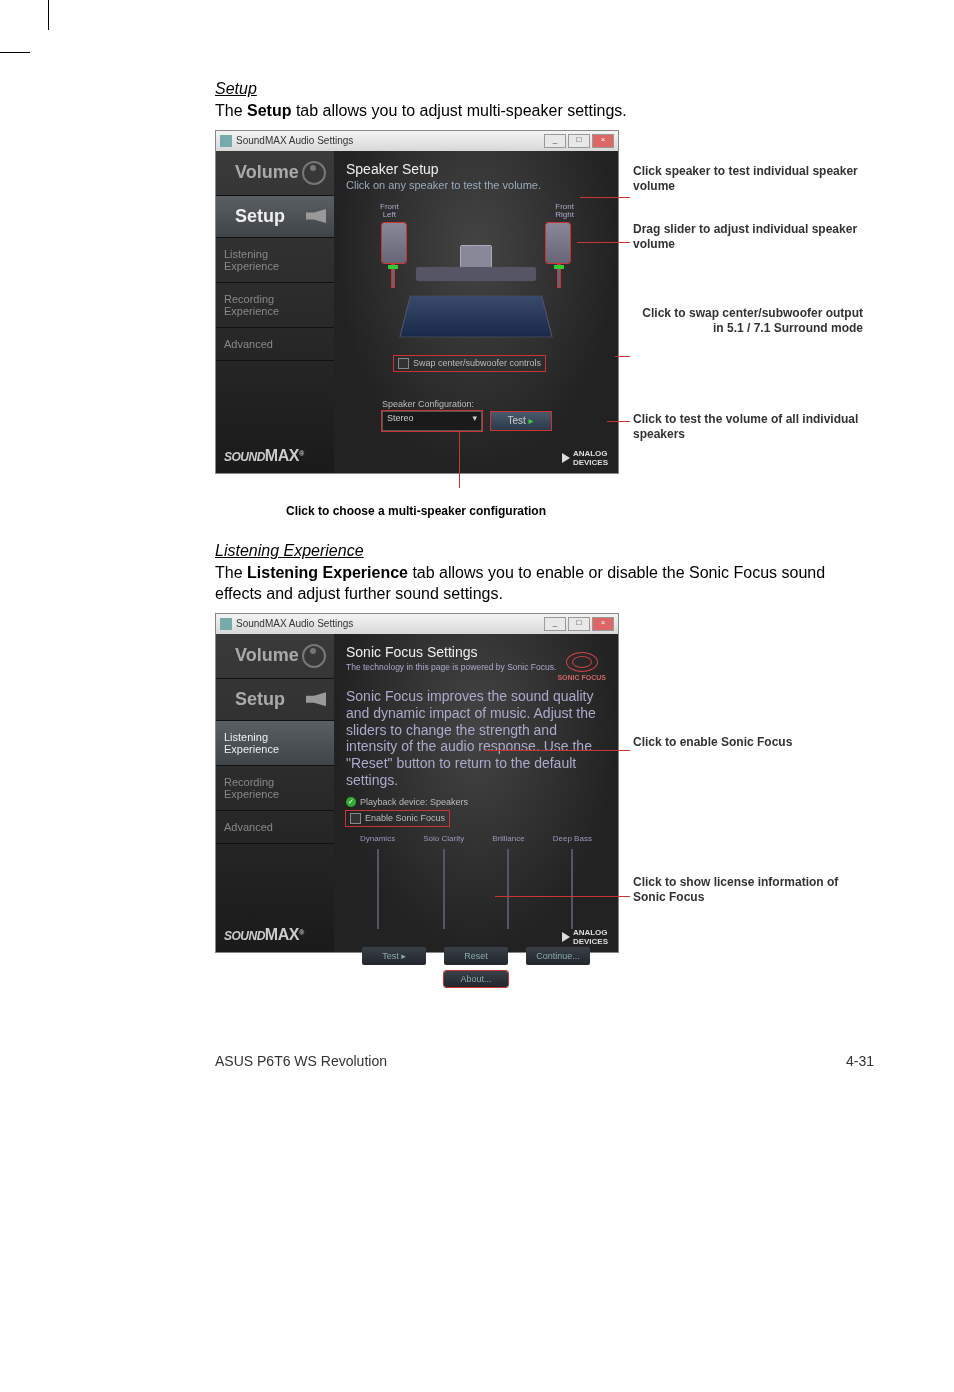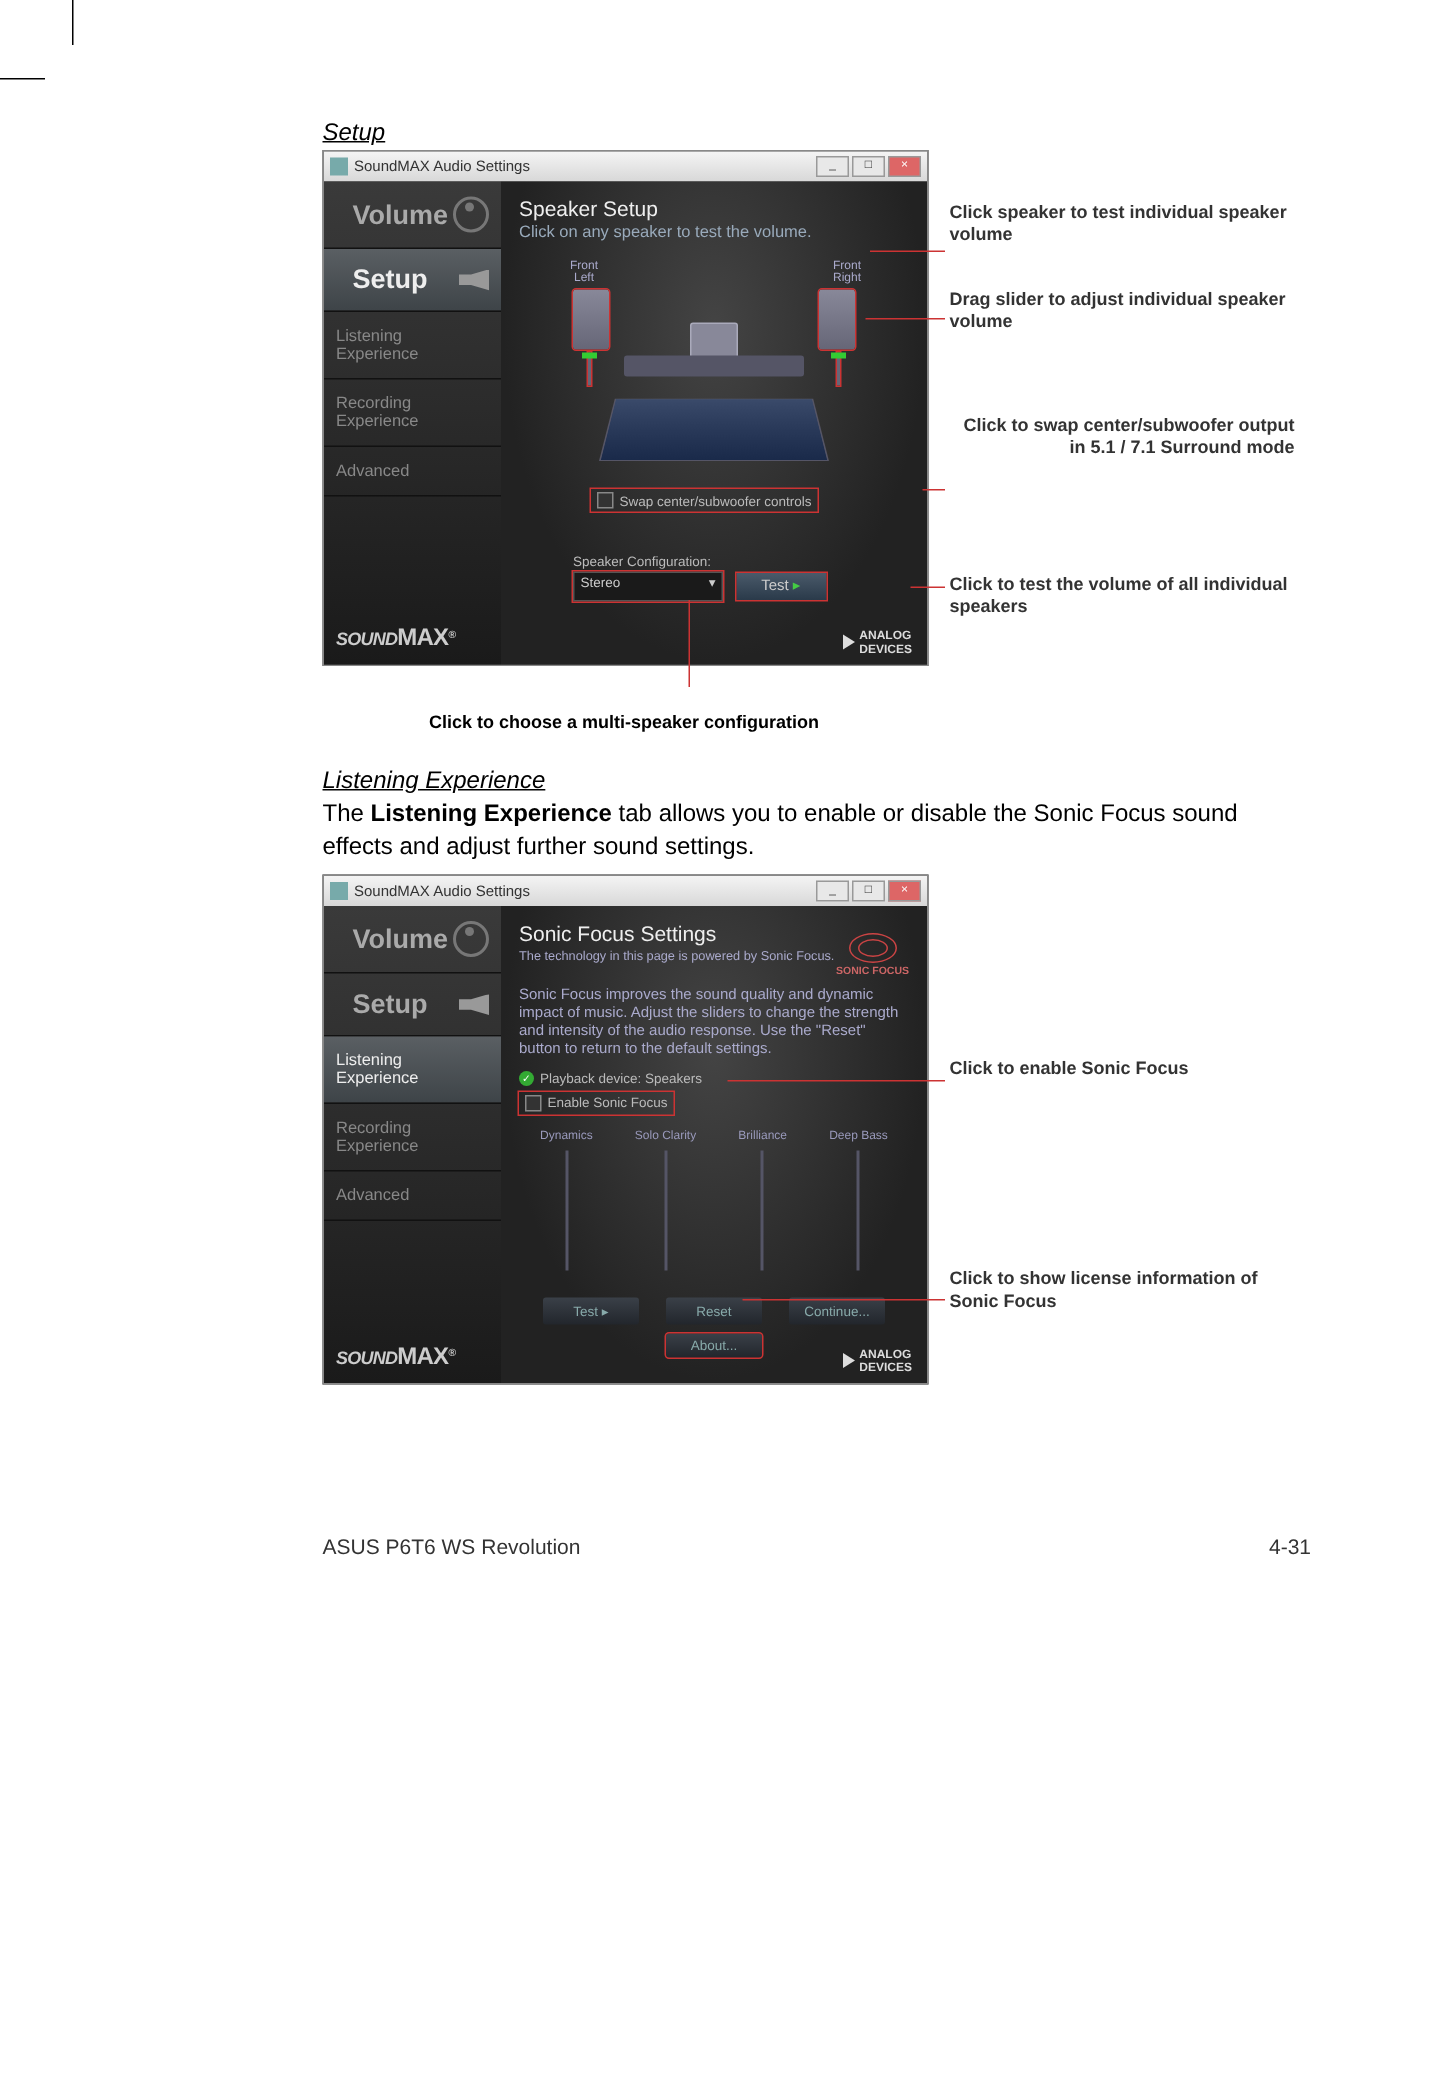--- a/index.html
+++ b/index.html
@@ -107,21 +107,21 @@
   .analog{position:absolute;right:10px;bottom:6px;color:#ddd;font-size:8px;font-weight:bold;display:flex;align-items:center;gap:3px;}
   .analog .tri{width:0;height:0;border-left:8px solid #ddd;border-top:5px solid transparent;border-bottom:5px solid transparent;}
   
   .callouts{position:absolute;left:418px;top:0;width:230px;font-size:12px;font-weight:bold;color:#333;line-height:1.25;}
   .co{position:absolute;}
   .leader{position:absolute;height:1px;background:#c33;}
   .leader-v{position:absolute;width:1px;background:#c33;}
   .bottom-caption{font-size:12px;font-weight:bold;text-align:center;width:402px;margin-top:30px;position:relative;}
   
   .sf-desc{font-size:8.5px;color:#aac;line-height:1.2;margin-bottom:4px;}
-  .sf-desc2{font-size:10px;color:#aac;line-height:1.2;margin-bottom:8px;margin-top:16px;}
+  .sf-desc2{font-size:14px;color:#aac;line-height:1.2;margin-bottom:8px;margin-top:16px;}
   .sf-logo{position:absolute;right:12px;top:18px;text-align:center;}
   .sf-ring{width:30px;height:18px;border:1px solid #c44;border-radius:50%;margin:0 auto;position:relative;}
   .sf-ring::before{content:"";position:absolute;left:5px;top:3px;width:18px;height:10px;border:1px solid #c44;border-radius:50%;}
   .sf-cap{font-size:7px;color:#c66;font-weight:bold;margin-top:2px;}
   .pb-row{font-size:9px;color:#bbb;display:flex;align-items:center;gap:4px;margin-top:6px;}
   .pb-row .ok{width:10px;height:10px;border-radius:50%;background:#3a3;display:flex;align-items:center;justify-content:center;color:#fff;font-size:7px;}
   .enable-row{font-size:9px;color:#bbb;outline:1px solid #c33;padding:2px 4px;display:inline-flex;gap:4px;margin-top:4px;}
   .sliders-row{display:flex;justify-content:space-around;margin-top:6px;}
   .sl{display:flex;flex-direction:column;align-items:center;font-size:8px;color:#99b;}
   .sl .track{width:2px;height:80px;background:#556;margin-top:6px;}
@@ -134,20 +134,23 @@
 <body>
 
 <div class="crop-marks">
   <div class="crop-v"></div>
   <div class="crop-h"></div>
 </div>
 
 <div class="page">
 
   <div class="sect-title">Setup</div>
+  <div class="sect-desc">
+    <span>The </span><b>Setup</b><span> tab allows you to adjust multi-speaker settings.</span>
+  </div>
 
   <div class="figure-block">
     <div class="app">
       <div class="titlebar">
         <div class="ticon"></div>
         <span>SoundMAX Audio Settings</span>
         <div style="flex:1"></div>
         <div class="win-btns">
           <div class="win-btn">_</div>
           <div class="win-btn">□</div>

